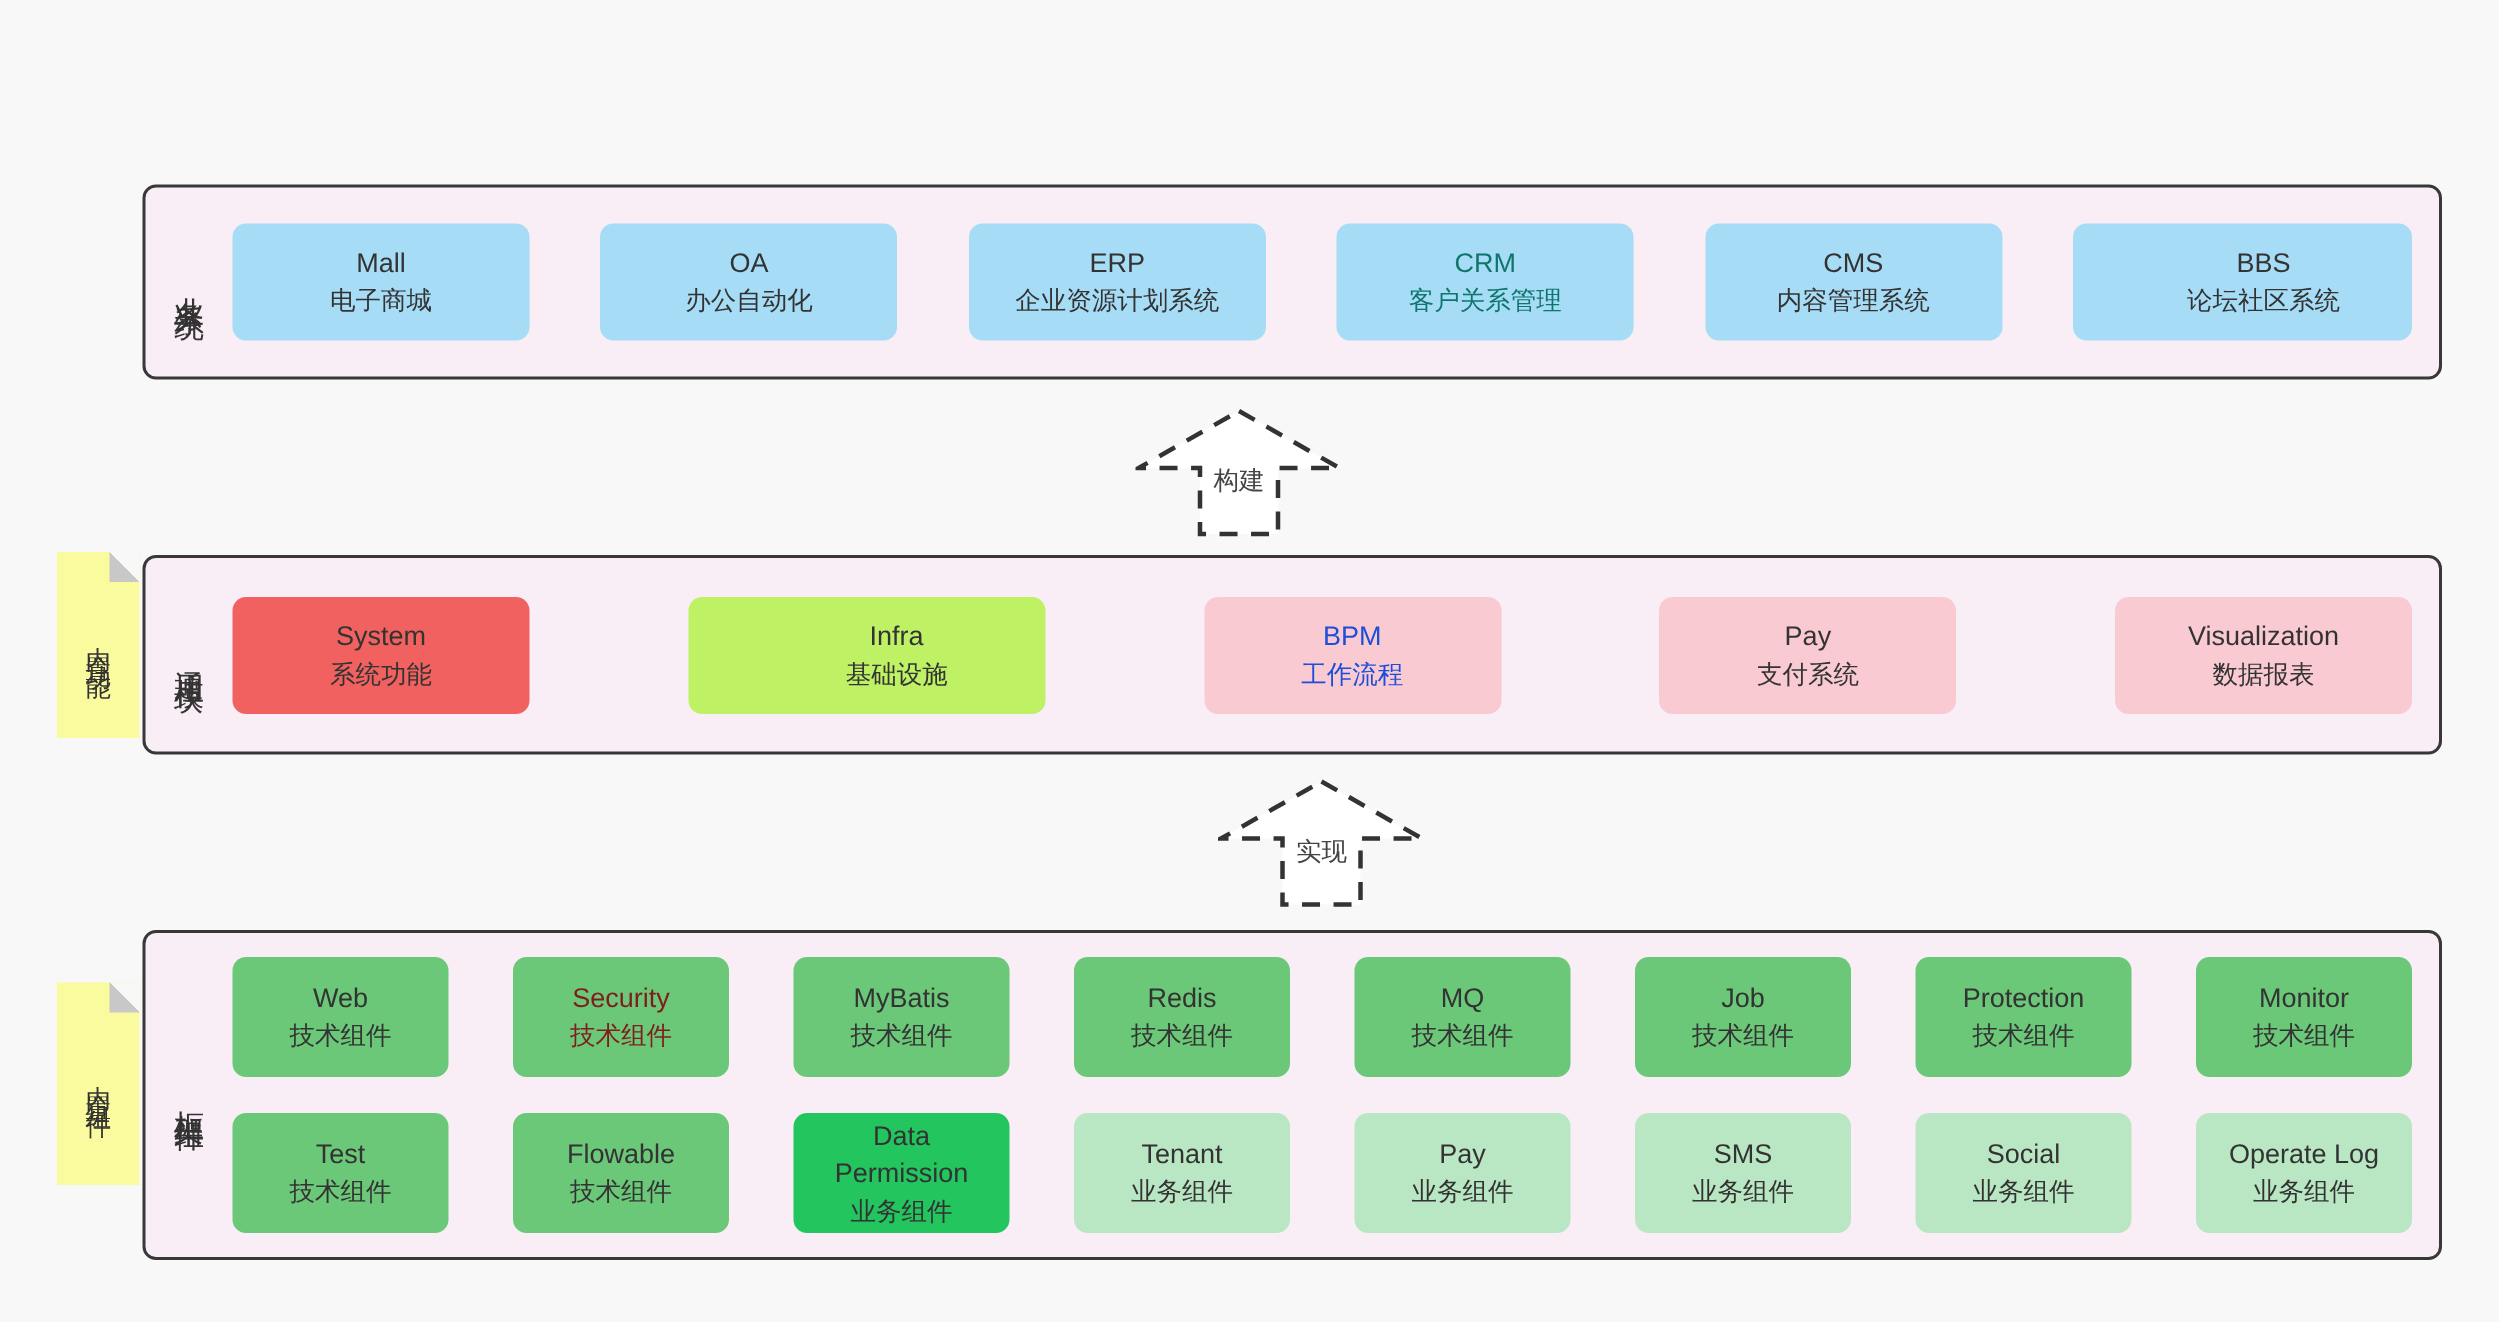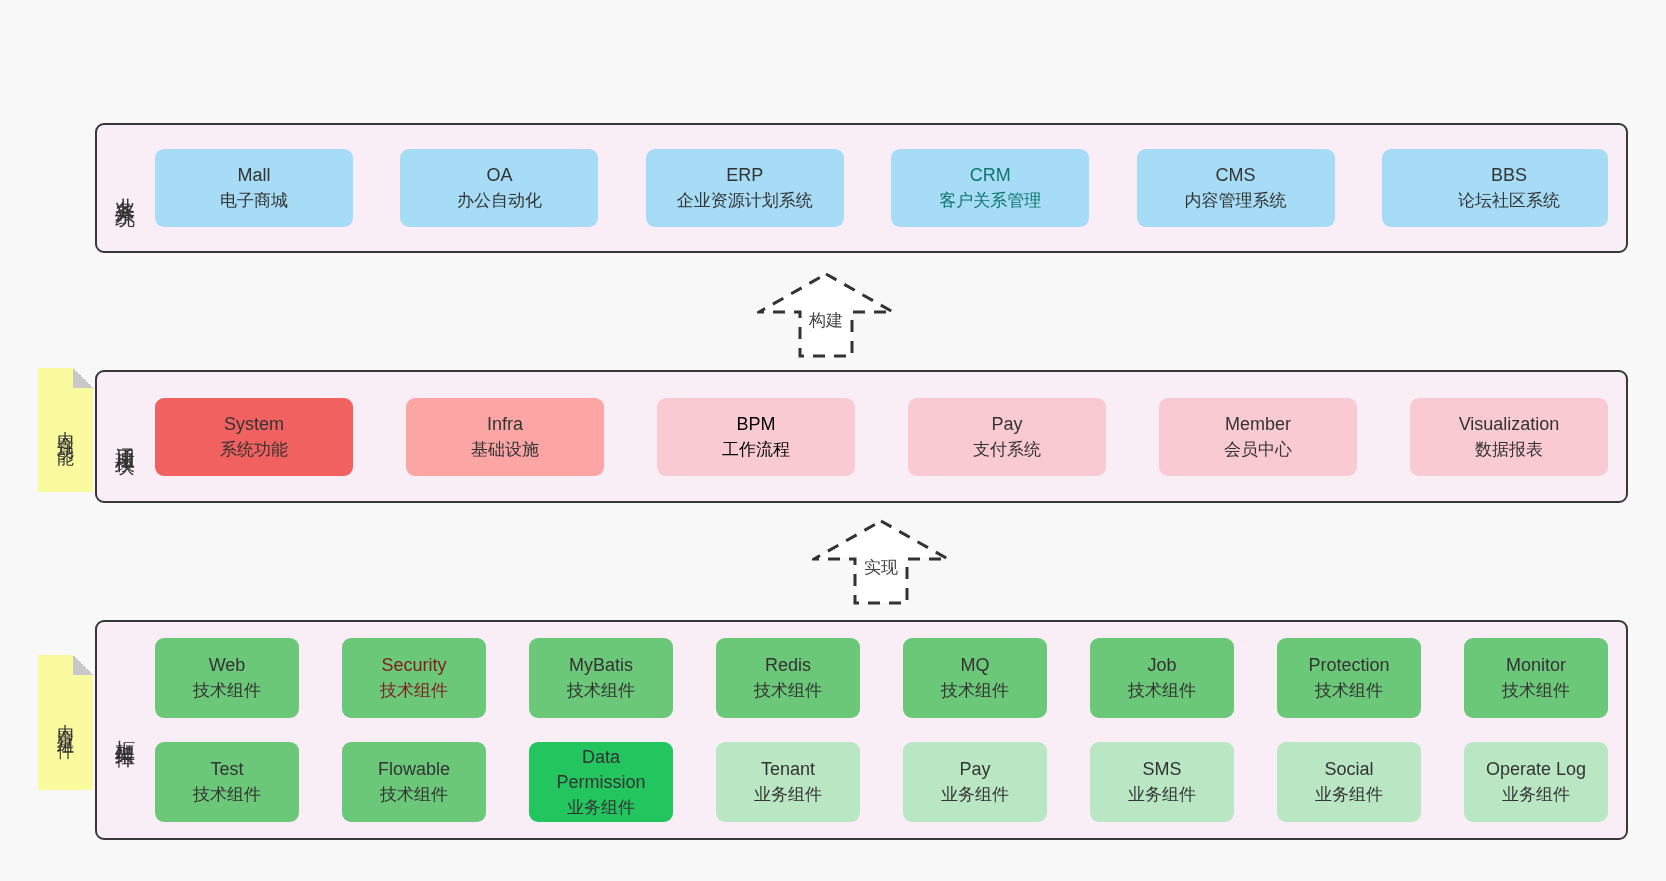--- a/index.html
+++ b/index.html
@@ -110,35 +110,31 @@
   <span class="sticky-text">内置功能</span>
   <span class="fold"></span>
 </div>
 <div class="panel" id="panel-modules">
   <div class="vlabel">通用模块</div>
   <div class="boxes row-6">
       <div class="box" style="background: rgb(240, 97, 95); color: rgb(51, 51, 51);">
         <span class="box-name">System</span>
         <span class="box-desc">系统功能</span>
       </div>
-      <div class="box" style="background: #fca5a5; color: rgb(51, 51, 51);">
+      <div class="box" style="background: #bef264; color: rgb(51, 51, 51); padding-left: 40px;">
         <span class="box-name">Infra</span>
         <span class="box-desc">基础设施</span>
       </div>
-      <div class="box" style="background: rgb(250, 202, 211); color: #000000;">
+      <div class="box" style="background: rgb(250, 202, 211); color: #1d4ed8;">
         <span class="box-name">BPM</span>
         <span class="box-desc">工作流程</span>
       </div>
       <div class="box" style="background: rgb(250, 202, 211); color: rgb(51, 51, 51);">
         <span class="box-name">Pay</span>
         <span class="box-desc">支付系统</span>
-      </div>
-      <div class="box" style="background: rgb(250, 202, 211); color: rgb(51, 51, 51);">
-        <span class="box-name">Member</span>
-        <span class="box-desc">会员中心</span>
       </div>
       <div class="box" style="background: rgb(250, 202, 211); color: rgb(51, 51, 51);">
         <span class="box-name">Visualization</span>
         <span class="box-desc">数据报表</span>
       </div>
     </div>
 </div>
 
 <div class="up-arrow" id="arrow-implement">
   <svg width="138" height="86" viewBox="0 0 138 86">

